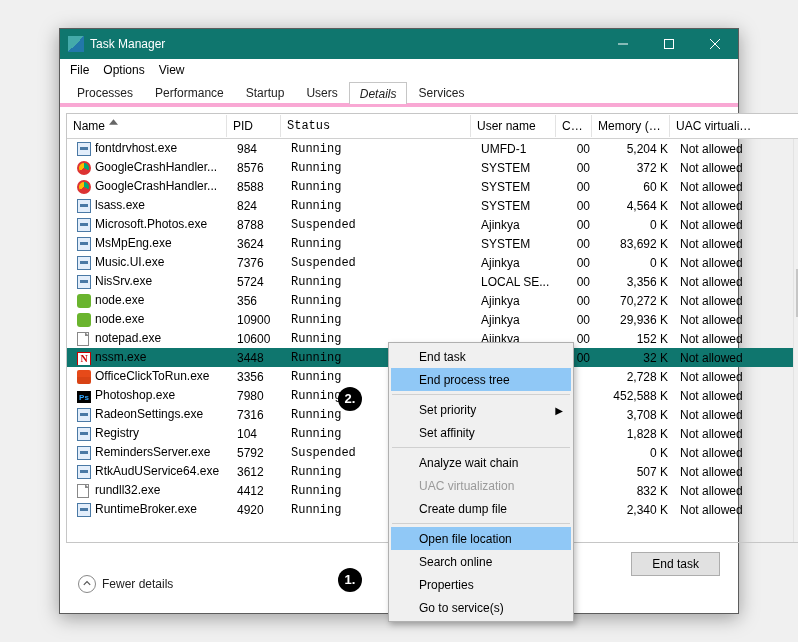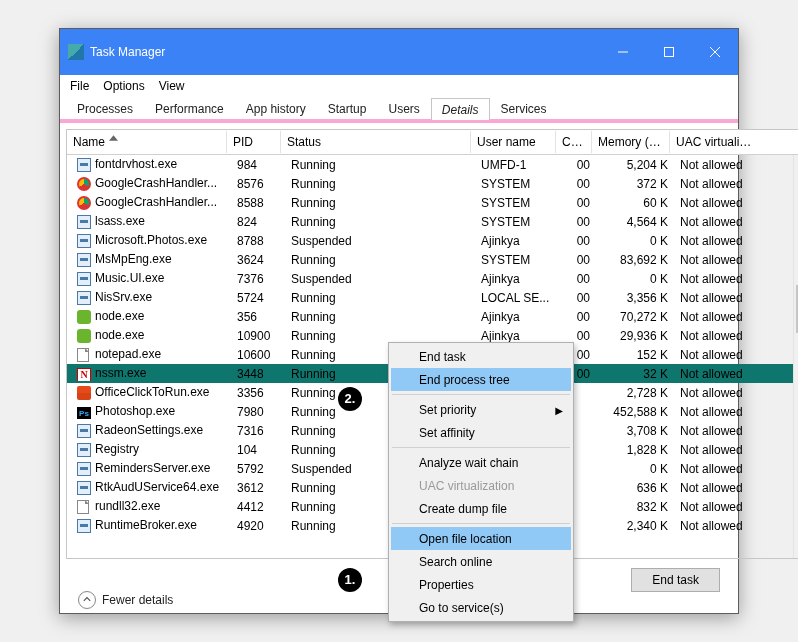--- a/index.html
+++ b/index.html
@@ -1,36 +1,36 @@
 <!DOCTYPE html>
 <html><head>
 <meta charset="utf-8">
 <style>
 * { margin:0; padding:0; box-sizing:border-box; font-family:"Segoe UI",Tahoma,sans-serif; font-size:12px; }
 body { background:#f0f0f0; }
 .stage { position:relative; width:798px; height:642px; }
 .window { position:absolute; left:59px; top:28px; width:680px; height:586px; background:#fff; border:1px solid #5c5c5c; box-shadow:0 4px 18px rgba(0,0,0,.35); }
-.titlebar { height:46px; background:#3b82f6; color:#fff; display:flex; align-items:center; padding:0 0 0 8px; }
+.titlebar { height:30px; background:#0f766e; color:#fff; display:flex; align-items:center; padding:0 0 0 8px; }
 .titlebar .tb-icon { width:16px; height:16px; margin-right:6px; display:inline-block; background:linear-gradient(135deg,#4aa 0 50%,#27a 50% 100%); }
 .titlebar .title { font-size:12px; }
 .winbtns { margin-left:auto; display:flex; height:30px; }
 .winbtn { width:46px; display:flex; align-items:center; justify-content:center; color:#fff; }
 .winbtn svg { width:10px; height:10px; stroke:#fff; stroke-width:1; fill:none; }
 .winbtn.close { width:46px; }
 .menubar { height:22px; display:flex; align-items:center; gap:14px; padding:0 10px; border-bottom:1px solid transparent; }
 .menubar span { font-size:12px; }
 .tabs { height:26px; display:flex; border-bottom:4px solid #f9a8d4; padding:0 6px; }
 .tab { padding:4px 10px 0 10px; border:1px solid transparent; border-bottom:none; font-size:12px; color:#222; }
 .tab.active { border-color:#c6c6c6; background:#fff; position:relative; top:1px;font-style:italic; }
 .body { position:relative; padding:6px; }
 .listframe { position:relative; border:1px solid #c6c6c6; width:745px; height:430px; }
 .cols { height:25px; display:flex; align-items:center; border-bottom:1px solid #d0d0d0; background:#fff; }
 .col { padding:4px 6px; font-size:12px; border-right:1px solid #e3e3e3; overflow:hidden; white-space:nowrap; text-overflow:ellipsis; }
 .col.sort svg { width:9px; height:6px; vertical-align:top; margin-left:4px; }
-.c-name{width:160px;} .c-pid{width:54px;} .c-status{width:190px;} .c-user{width:85px;} .c-cpu{width:36px;text-align:right;} .c-mem{width:78px;text-align:right;} .c-uac{width:90px;}
+.c-name{width:160px;} .c-pid{width:54px;} .c-status{width:190px;font-family:Liberation Mono, monospace;} .c-user{width:85px;} .c-cpu{width:36px;text-align:right;} .c-mem{width:78px;text-align:right;} .c-uac{width:90px;}
 .rows{height:403px; overflow:hidden; position:relative;}
 .row{height:19px; display:flex; align-items:center; padding-left:4px;}
 .row.selected{background:#0f766e;}
 .row .cell{padding:0 6px; font-size:12px; white-space:nowrap; overflow:hidden; text-overflow:ellipsis;}
 .cell.c-cpu,.cell.c-mem{text-align:right;}
 .icon-proc{width:14px; height:14px; margin-right:4px; display:inline-block; vertical-align:middle;}
 .sq{display:inline-block;width:14px;height:14px;border:1px solid #4a79a5;background:#e3eefb;position:relative;}
 .sq::after{content:"";position:absolute;left:2px;top:4px;width:8px;height:3px;background:#4a79a5;}
 .icon-green{display:inline-block;width:14px;height:14px;background:#6ab42e;border-radius:3px;}
 .icon-chrome{display:inline-block;width:14px;height:14px;border:2px solid #d33;border-radius:50%;background:conic-gradient(#0a7 0 33%,#d33 33% 66%,#fb0 66% 100%);}
@@ -83,21 +83,20 @@
 
     <div class="menubar">
       <span>File</span>
       <span>Options</span>
       <span>View</span>
     </div>
 
     <div class="tabs" id="tabstrip">
         <div class="tab">Processes</div>
         <div class="tab">Performance</div>
-        <div class="tab">App history</div>
         <div class="tab">Startup</div>
         <div class="tab">Users</div>
         <div class="tab active">Details</div>
         <div class="tab">Services</div>
       </div>
 
     <div class="body">
       <div class="listframe">
         <div class="cols">
           <div class="col c-name sort"><span>Name</span><svg viewBox="0 0 10 6">
@@ -263,21 +262,21 @@
               <div class="cell c-cpu"></div>
               <div class="cell c-mem">0 K</div>
               <div class="cell c-uac">Not allowed</div>
             </div>
             <div class="row">
               <div class="cell c-name"><span class="icon-proc"><span class="sq"></span></span>RtkAudUService64.exe</div>
               <div class="cell c-pid">3612</div>
               <div class="cell c-status">Running</div>
               <div class="cell c-user"></div>
               <div class="cell c-cpu"></div>
-              <div class="cell c-mem">636 K</div>
+              <div class="cell c-mem">507 K</div>
               <div class="cell c-uac">Not allowed</div>
             </div>
             <div class="row">
               <div class="cell c-name"><span class="icon-proc"><span class="icon-file"></span></span>rundll32.exe</div>
               <div class="cell c-pid">4412</div>
               <div class="cell c-status">Running</div>
               <div class="cell c-user"></div>
               <div class="cell c-cpu"></div>
               <div class="cell c-mem">832 K</div>
               <div class="cell c-uac">Not allowed</div>

